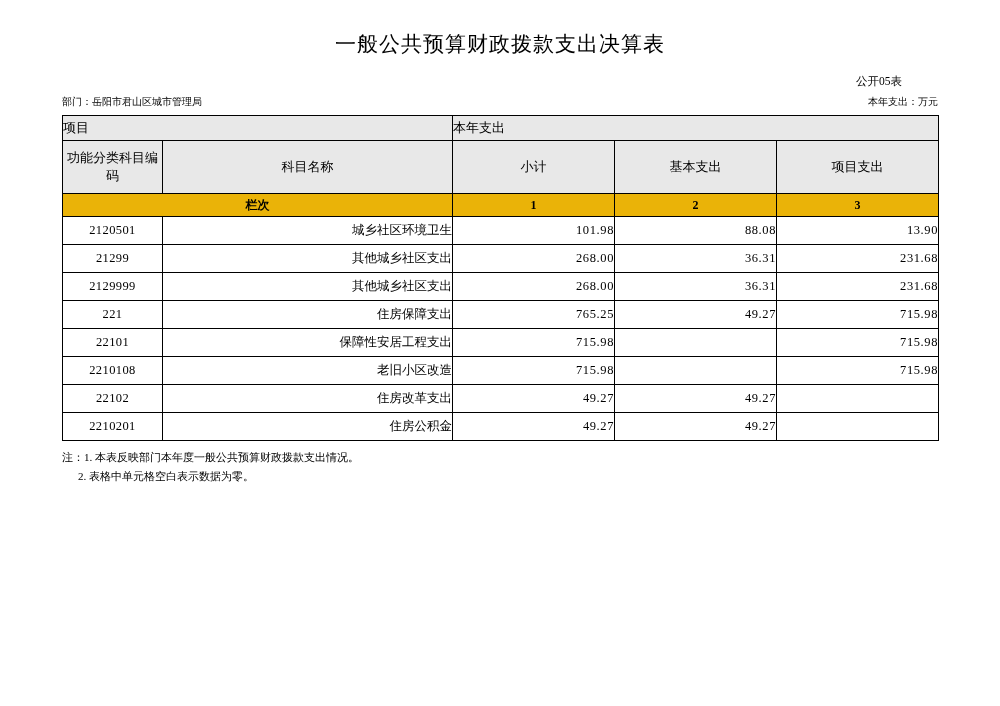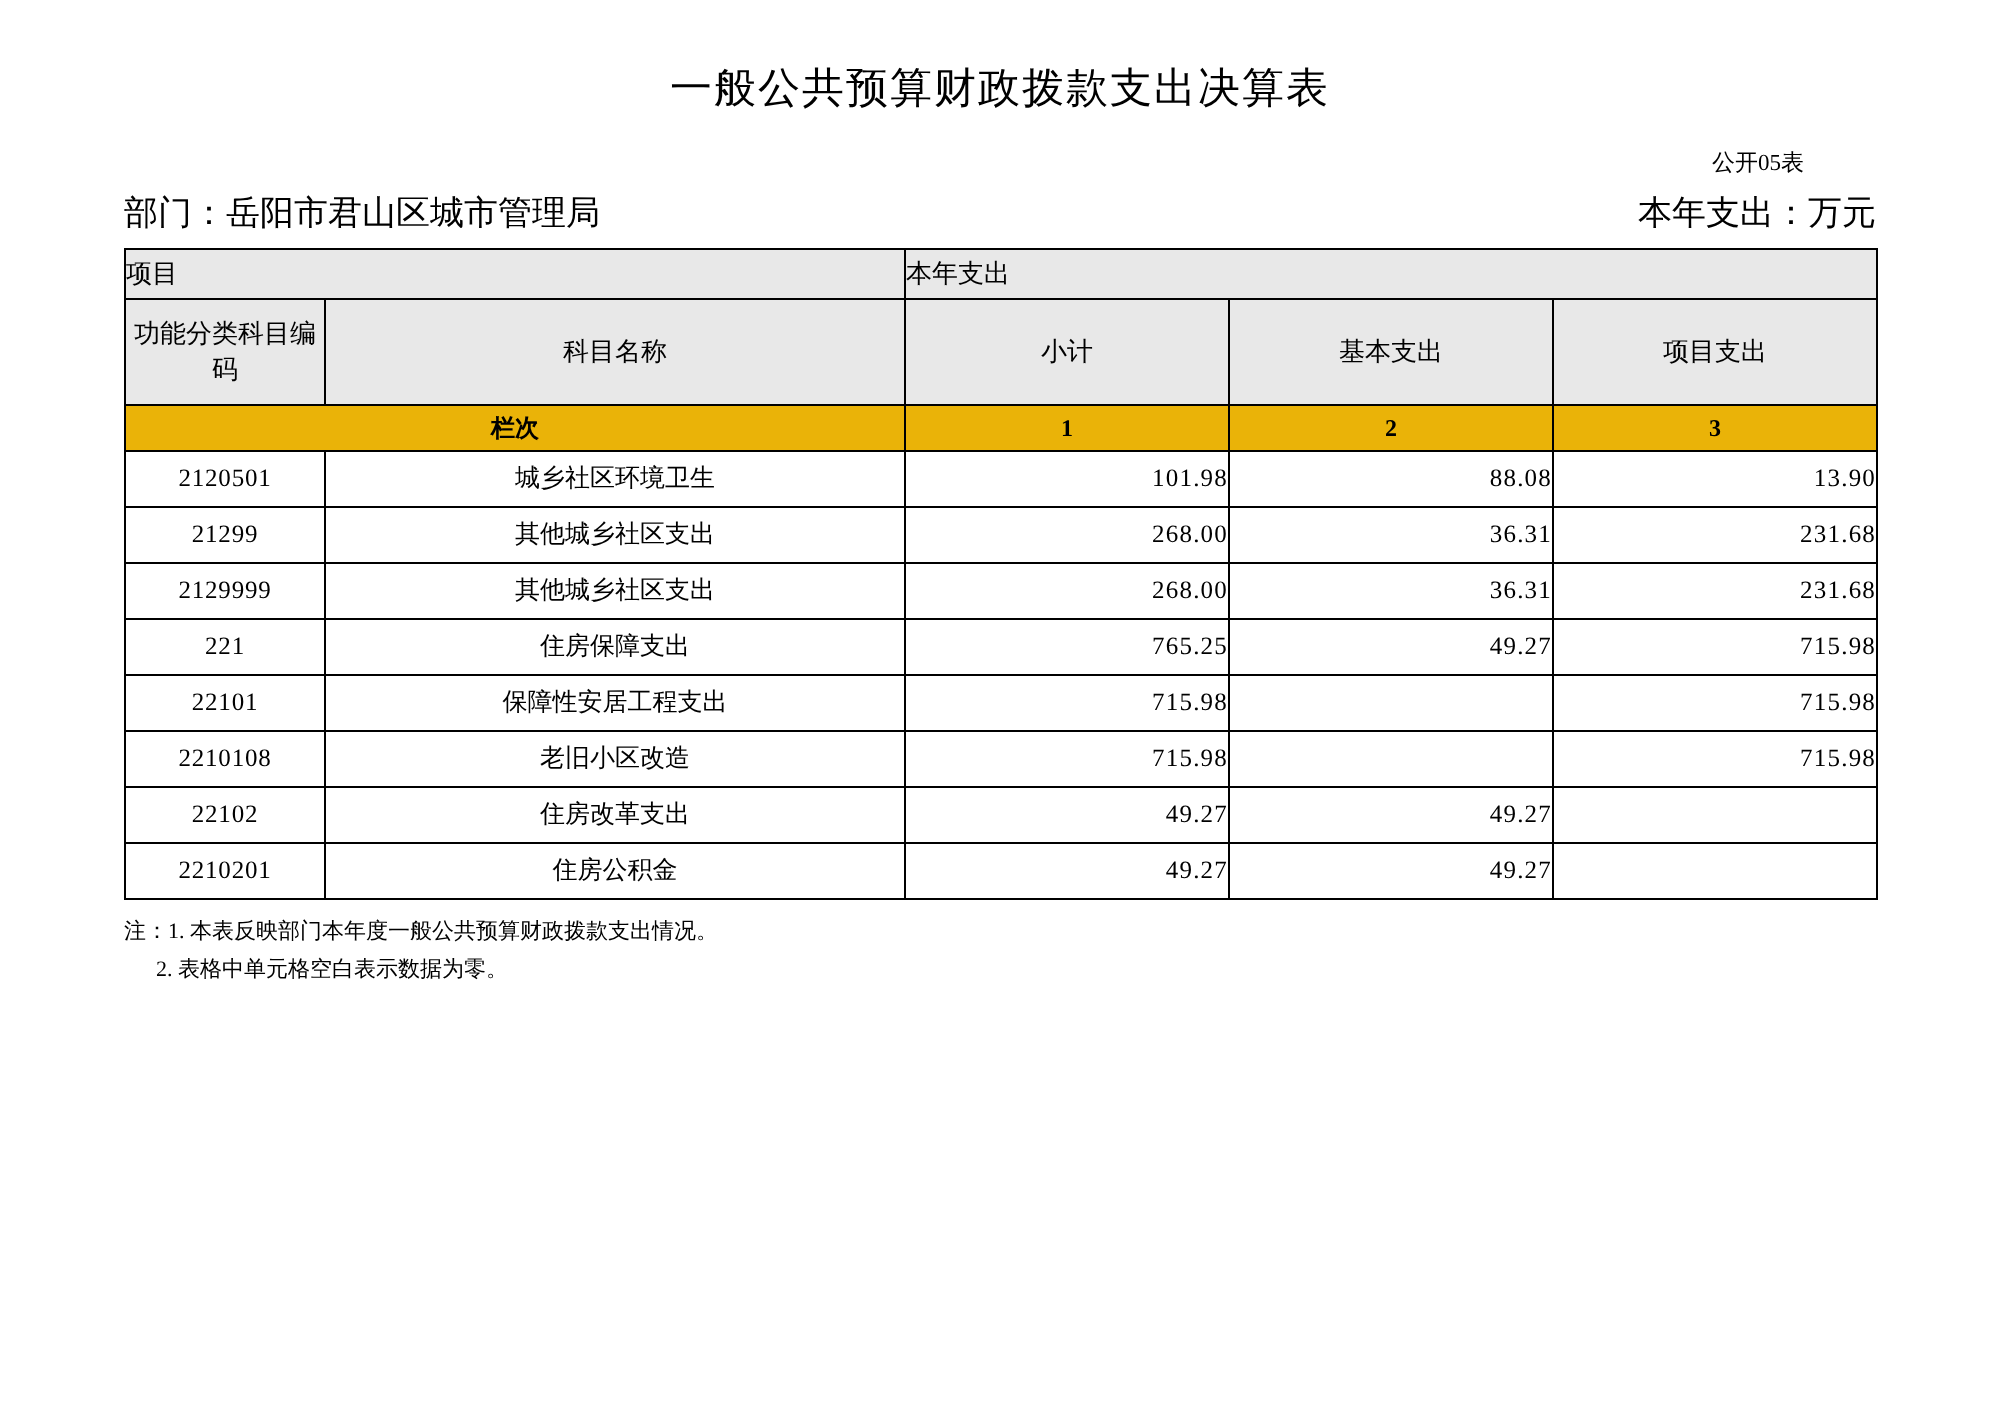--- a/index.html
+++ b/index.html
@@ -32,21 +32,21 @@
   .form-code {
     text-align: right;
     font-size: 11.5px;
     margin-top: 16px;
     padding-right: 98px;
   }
   .meta-row {
     display: flex;
     justify-content: space-between;
     align-items: flex-end;
-    font-size: 17px;
+    font-size: 10px;
     margin-top: 6px;
     padding-left: 62px;
     padding-right: 62px;
   }
   .meta-left { white-space: nowrap; }
   .meta-right { white-space: nowrap; }
 
   .table-wrap {
     margin: 6px auto 0 auto;
     width: 876px;
@@ -81,21 +81,21 @@
     background: #eab308;
     text-align: center;
     font-size: 12px;
     height: 22px;
   }
   .cell {
     height: 27px;
     font-size: 12.5px;
   }
   .c-center { text-align: center; }
-  .c-left { text-align: center; padding-left: 10px; }
+  .c-left { text-align: right; padding-left: 10px; }
   .c-right { text-align: right; padding-right: 10px; }
   .num {
     font-family: "Liberation Serif", "DejaVu Serif", serif;
     letter-spacing: 0.6px;
   }
   .code {
     font-family: "Liberation Serif", "DejaVu Serif", serif;
     letter-spacing: 0.4px;
   }
   .notes {

